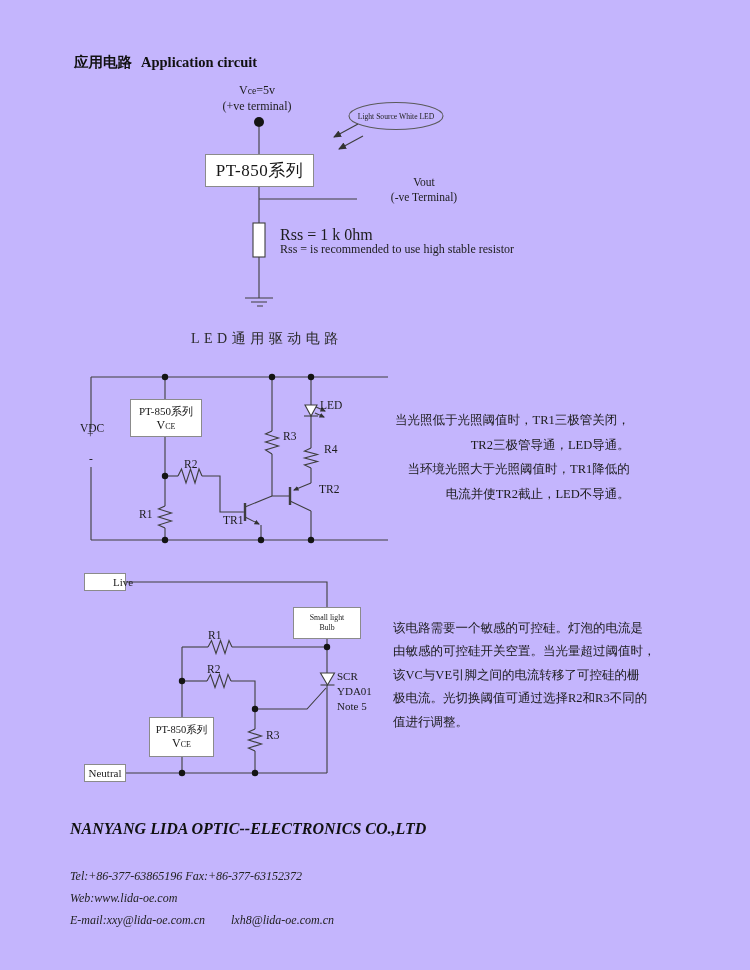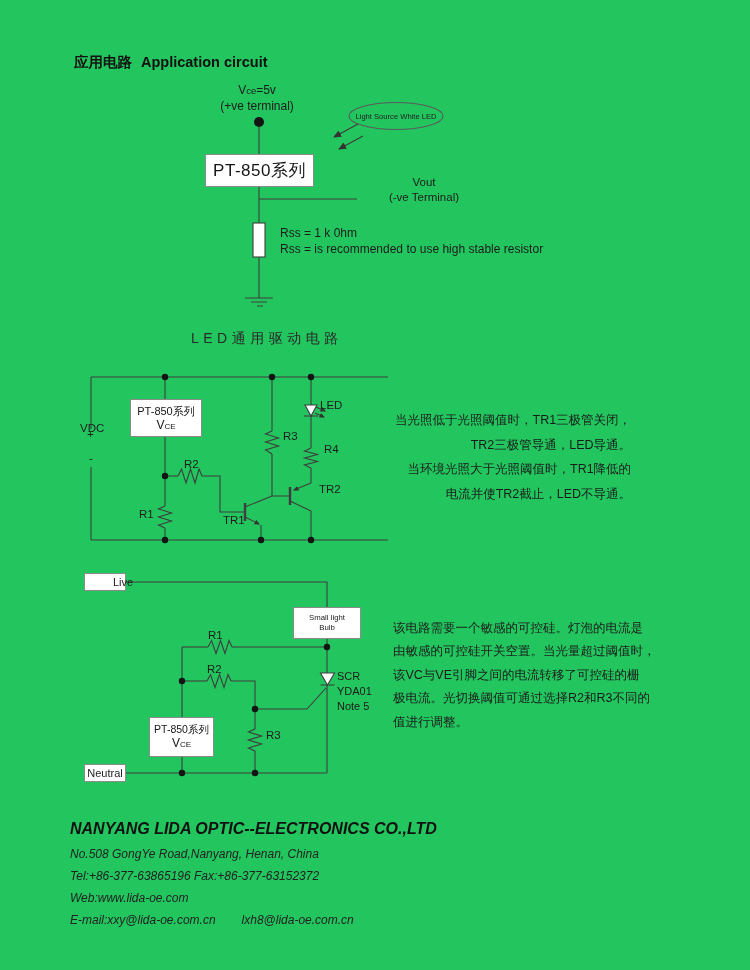--- a/index.html
+++ b/index.html
@@ -1,17 +1,17 @@
 <!DOCTYPE html>
 <html><head>
 <meta charset="utf-8">
 <style>
   html,body{margin:0;padding:0;background:#fff;}
-  .page{position:relative;width:750px;height:970px;background:#22c55e;overflow:hidden;
-        font-family:Liberation Sans, sans-serif;color:#1c1c1c;}
+  .page{position:relative;width:750px;height:970px;background:#c4b5fd;overflow:hidden;
+        font-family:Liberation Serif, serif;color:#1c1c1c;}
   svg.wires{position:absolute;left:0;top:0;pointer-events:none;}
   .lbl{position:absolute;font-size:11.5px;color:#1c1c1c;white-space:nowrap;}
   .ctr{text-align:center;}
   .box{position:absolute;border:1.2px solid #8b8b8b;background:#fff;display:flex;
        align-items:center;justify-content:center;flex-direction:column;box-sizing:border-box;}
   .title{position:absolute;left:74px;top:53px;font-size:14.5px;font-weight:bold;color:#111;}
   .title .en{margin-left:9px;}
   .bigdev{font-size:17px;letter-spacing:.5px;color:#161616;}
   .smalldev{font-size:11px;color:#161616;}
   .vce{font-size:12px;line-height:13px;color:#161616;}
@@ -151,21 +151,21 @@
   <div class="lbl supply" style="left:197px;top:83px;">
     <span>V</span><span class="sc">ce</span><span>=5v</span>
   </div>
   <div class="lbl ctr" style="left:197px;top:99px;width:120px;font-size:12px;">(+ve terminal)</div>
   <div class="box" style="left:205px;top:154px;width:109px;height:33px;">
     <span class="bigdev">PT-850系列</span>
   </div>
   <div class="ellipse-label">Light Source White LED</div>
   <div class="lbl ctr" style="left:394px;top:176px;width:60px;">Vout</div>
   <div class="lbl ctr" style="left:378px;top:191px;width:92px;">(-ve Terminal)</div>
-  <div class="lbl" style="left:280px;top:226px;font-size:12px;">Rss = 1 k 0hm</div>
+  <div class="lbl" style="left:280px;top:226px;font-size:16px;">Rss = 1 k 0hm</div>
   <div class="lbl" style="left:280px;top:242px;font-size:12px;">Rss = is recommended to use high stable resistor</div>
 
   <div class="heading2">LED通用驱动电路</div>
 
   <div class="lbl" style="left:87px;top:428px;">+</div>
   <div class="lbl" style="left:80px;top:422px;">VDC</div>
   <div class="lbl" style="left:89px;top:452px;">-</div>
   <div class="box" style="left:130px;top:399px;width:72px;height:38px;">
     <span class="smalldev">PT-850系列</span>
     <span class="vce"><span>V</span><span class="sc">CE</span></span>
@@ -210,20 +210,19 @@
   </div>
   <div class="desc desc3" style="left:393px;top:617px;">
     <div>该电路需要一个敏感的可控硅。灯泡的电流是</div>
     <div>由敏感的可控硅开关空置。当光量超过阈值时，</div>
     <div>该VC与VE引脚之间的电流转移了可控硅的栅</div>
     <div>极电流。光切换阈值可通过选择R2和R3不同的</div>
     <div>值进行调整。</div>
   </div>
 
   <div class="ft company" style="top:820px;">NANYANG LIDA OPTIC--ELECTRONICS CO.,LTD</div>
-  <div class="ft" style="top:847px;">No.508 GongYe Road,Nanyang, Henan, China</div>
   <div class="ft" style="top:869px;">Tel:+86-377-63865196 Fax:+86-377-63152372</div>
   <div class="ft" style="top:891px;">Web:www.lida-oe.com</div>
   <div class="ft" style="top:913px;">
     <span>E-mail:xxy@lida-oe.com.cn</span><span class="gap2"></span><span>lxh8@lida-oe.com.cn</span>
   </div>
 
 </div>
 
 </body></html>

